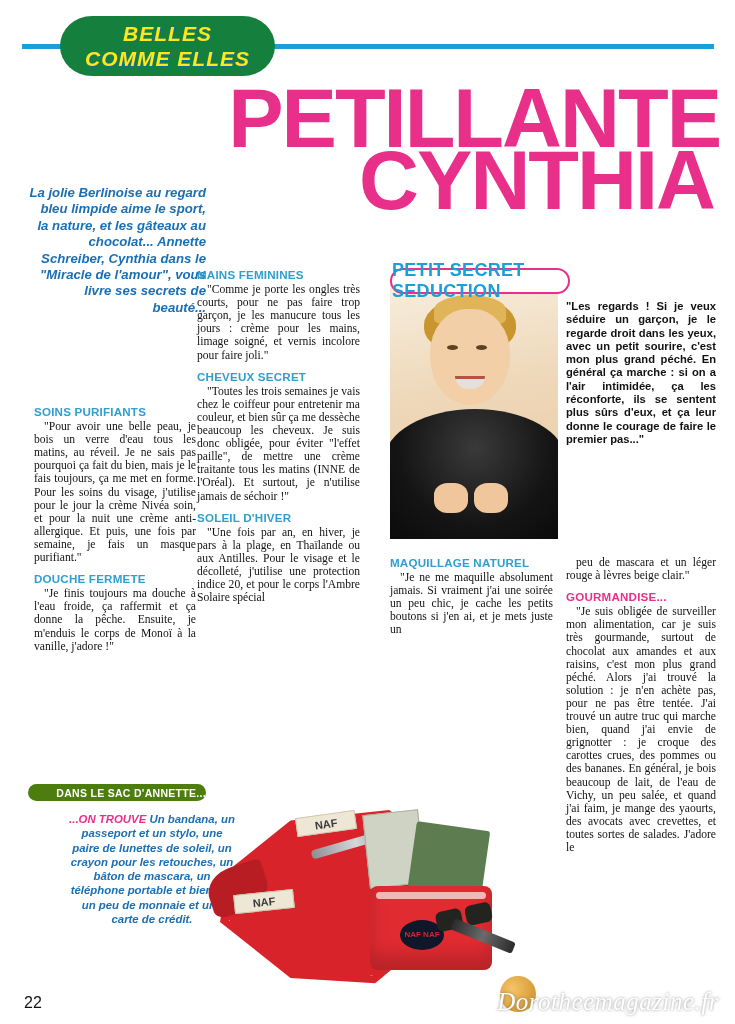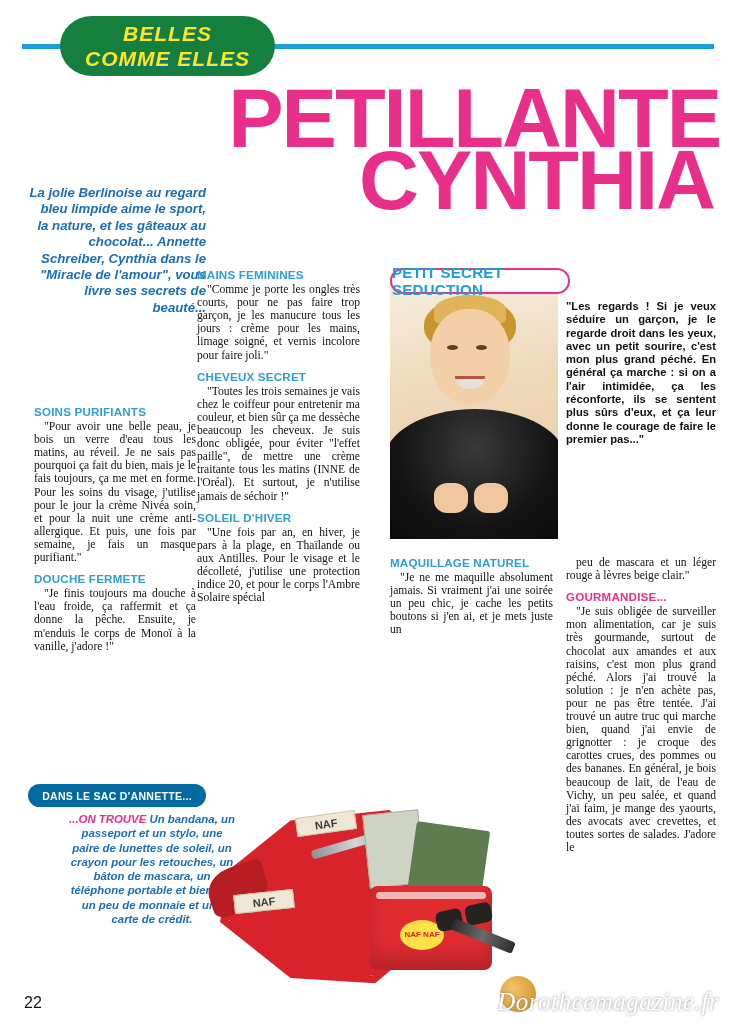--- a/index.html
+++ b/index.html
@@ -114,21 +114,21 @@
     width: 180px; height: 26px;
     background: #ffffff;
     border: 2px solid #e8308a;
     border-radius: 13px;
     display: flex; align-items: center; justify-content: center;
     z-index: 3;
   }
   .secret-title span {
     font-family: "Liberation Sans", sans-serif;
     font-weight: bold;
-    font-size: 15px;
+    font-size: 18px;
     color: #1a9fd8;
     letter-spacing: 0.3px;
   }
   .photo {
     position: absolute;
     left: 390px; top: 281px;
     width: 168px; height: 258px;
     background: linear-gradient(170deg,#f7eede 0%, #efd9bb 40%, #e6c79f 100%);
     overflow: hidden;
   }
@@ -182,24 +182,24 @@
     font-size: 11.2px;
     line-height: 13.3px;
     text-align: justify;
     color: #111;
   }
 
   
   .bag-banner {
     position: absolute;
     left: 28px; top: 784px;
-    width: 178px; height: 23px;
-    background: #0369a1;
+    width: 178px; height: 17px;
+    background: #4d7c0f;
     border-radius: 12px;
-    display: flex; align-items: center; justify-content: center;
+    display: flex; align-items: center; justify-content: flex-end;
     z-index: 3;
   }
   .bag-banner span {
     font-family: "Liberation Sans", sans-serif;
     font-weight: bold;
     font-size: 10.5px;
     color: #ffffff;
     letter-spacing: 0.3px;
   }
   .bag-text {
@@ -238,21 +238,21 @@
     position: absolute; left: 170px; top: 106px; width: 122px; height: 84px;
     background: #e02b31; border-radius: 8px;
     box-shadow: inset 0 -14px 18px rgba(0,0,0,.18);
   }
   .pouch-zip {
     position: absolute; left: 176px; top: 112px; width: 110px; height: 7px;
     background: #f2b7b7; border-radius: 4px;
   }
   .pouch-logo {
     position: absolute; left: 200px; top: 140px; width: 44px; height: 30px;
-    background: #fde047; border-radius: 50%;
+    background: #0f172a; border-radius: 50%;
     display: flex; align-items: center; justify-content: center;
     font-family: "Liberation Sans", sans-serif;
     font-weight: bold; font-size: 8px; color: #d8232a; line-height: 8px;
     text-align: center;
   }
   .naf-tag {
     position: absolute; width: 60px; height: 19px;
     background: #efe7d6; border: 1px solid #cfc3ab;
     font-family: "Liberation Sans", sans-serif;
     font-weight: bold; font-size: 11px; color: #3a3a3a;

